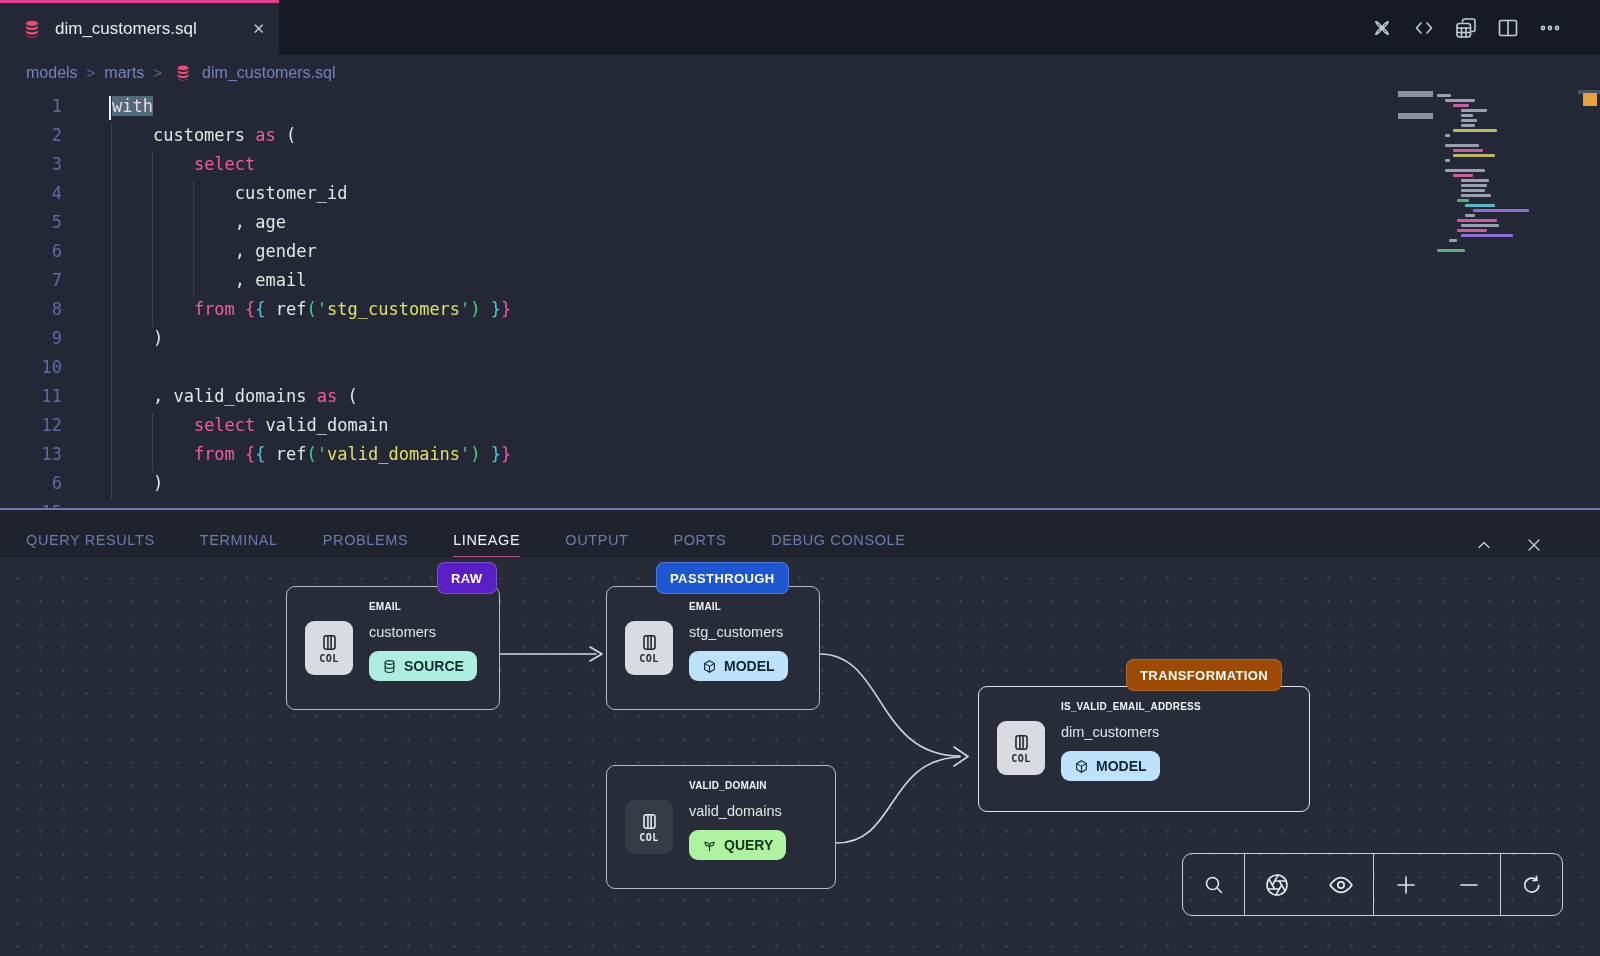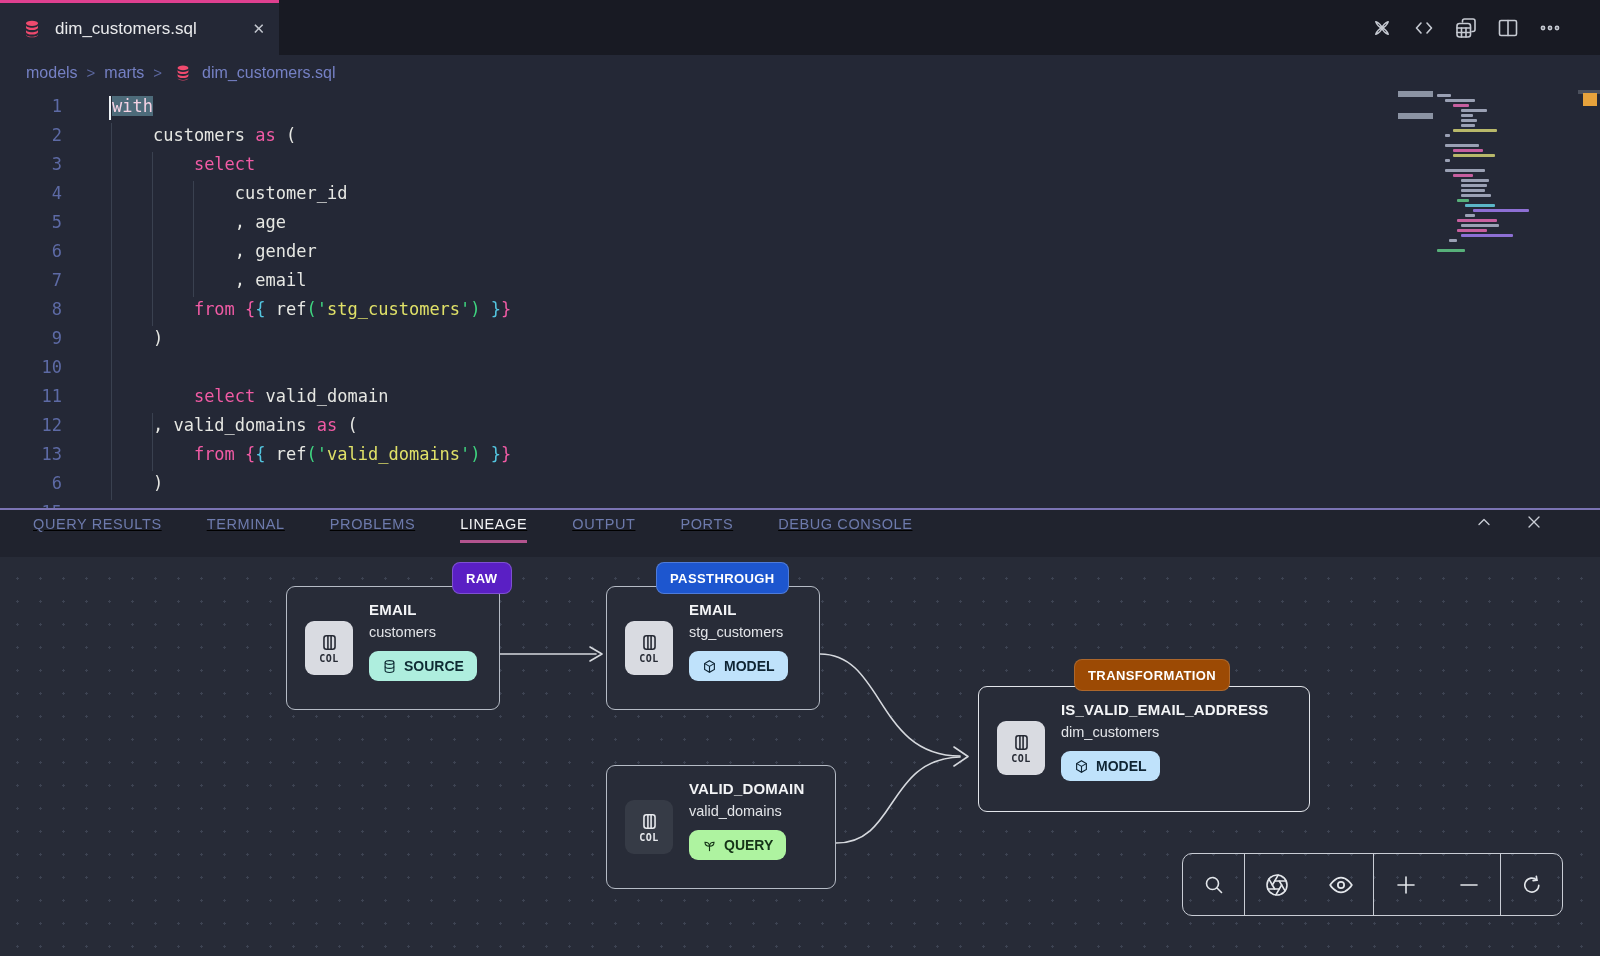--- a/index.html
+++ b/index.html
@@ -35,22 +35,22 @@
   .iguide{position:absolute;width:1px;background:#3a4150;}
   
   .minimap{position:absolute;top:0;right:0;width:202px;height:100%;}
   .mm-selbar{position:absolute;left:0;width:35px;height:6px;background:#8b93a3;}
   .mm-row{position:absolute;height:3.2px;border-radius:1px;}
   .mm-scrollbar-top{position:absolute;right:0;top:0;width:22px;height:4px;background:#4a4f5c;}
   .mm-marker{position:absolute;right:3px;top:3px;width:14px;height:13px;background:#e6a23c;}
 
   
   .panel-border{height:2px;background:#7b74b4;}
-  .panel-header{position:relative;height:47px;background:#20232e;display:flex;align-items:flex-start;
-    padding-left:33px;gap:45px;text-decoration:underline;}
+  .panel-header{position:relative;height:47px;background:#20232e;display:flex;align-items:flex-end;
+    padding-left:26px;gap:45px;}
   .ptab{font-size:14.5px;letter-spacing:.6px;color:#6d7aac;padding:6px 0 9px 0;position:relative;cursor:pointer;}
   .ptab.active{color:#f2f3f5;}
   .ptab.active::after{content:"";position:absolute;left:0;right:0;bottom:-2px;height:3px;background:#b3548f;}
   .panel-actions{margin-left:auto;display:flex;gap:26px;padding-right:54px;}
   .panel-actions .tb-icon svg{stroke:#c9cdd5;}
 
   
   .canvas{position:relative;height:399px;background-color:#272b37;
     background-image:radial-gradient(#3d4352 1.3px,transparent 1.4px);background-size:23px 23px;
     background-position:6px 10px;overflow:hidden;}
@@ -59,21 +59,21 @@
 
   .node{position:absolute;background:#282c38;border:1.3px solid #b6bcc6;border-radius:9px;box-sizing:border-box;}
   .node.bright{border-color:#e2e5ea;border-width:1.5px;}
   .tile{position:absolute;left:18px;top:34px;width:48px;height:54px;border-radius:9px;background:#d9dbe1;
     display:flex;flex-direction:column;align-items:center;justify-content:center;gap:1px;color:#262a34;}
   .tile svg{stroke:#262a34;fill:none;stroke-width:2;}
   .tile .tile-label{font-size:10px;font-weight:700;letter-spacing:.5px;
     font-family:"DejaVu Sans Mono",monospace;}
   .tile.dark{background:rgba(233,236,242,.08);color:#e8eaee;}
   .tile.dark svg{stroke:#e8eaee;}
-  .node-title{position:absolute;left:82px;top:14px;font-size:15px;font-weight:600;color:#f3f4f6;letter-spacing:.2px;}
+  .node-title{position:absolute;left:82px;top:14px;font-size:10px;font-weight:600;color:#f3f4f6;letter-spacing:.2px;}
   .node-sub{position:absolute;left:82px;top:37px;font-size:14.5px;color:#e2e4e8;}
   .pill{position:absolute;left:82px;top:64px;height:30px;display:inline-flex;align-items:center;gap:7px;
     padding:0 13px;border-radius:9px;font-size:14px;font-weight:600;box-sizing:border-box;}
   .pill svg{fill:none;stroke-width:1.8;}
   .pill.source{background:#aeeede;color:#0e2b33;} .pill.source svg{stroke:#0e2b33;}
   .pill.model{background:#bfe2fb;color:#0e2433;} .pill.model svg{stroke:#0e2433;}
   .pill.seed{background:#aef3a0;color:#153317;} .pill.seed svg{stroke:#153317;}
 
   .badge{position:absolute;height:32px;display:inline-flex;align-items:center;padding:0 13px;border-radius:8px;
     color:#fff;font-size:13px;font-weight:700;letter-spacing:.4px;border:1px solid rgba(255,255,255,.22);
@@ -196,22 +196,22 @@
     <div class="cl"><span class="tk-k tk-sel">with</span></div>
         <div class="cl"><span class="tk-t">    customers </span><span class="tk-k">as</span><span class="tk-t"> (</span></div>
         <div class="cl"><span class="tk-t">        </span><span class="tk-k">select</span></div>
         <div class="cl"><span class="tk-t">            customer_id</span></div>
         <div class="cl"><span class="tk-t">            , age</span></div>
         <div class="cl"><span class="tk-t">            , gender</span></div>
         <div class="cl"><span class="tk-t">            , email</span></div>
         <div class="cl"><span class="tk-t">        </span><span class="tk-k">from</span><span class="tk-t"> </span><span class="tk-bo">{</span><span class="tk-bi">{</span><span class="tk-t"> ref</span><span class="tk-g">('</span><span class="tk-s">stg_customers</span><span class="tk-g">')</span><span class="tk-t"> </span><span class="tk-bi">}</span><span class="tk-bo">}</span></div>
         <div class="cl"><span class="tk-t">    )</span></div>
         <div class="cl"></div>
+        <div class="cl"><span class="tk-t">    , valid_domains </span><span class="tk-k">as</span><span class="tk-t"> (</span></div>
         <div class="cl"><span class="tk-t">        </span><span class="tk-k">select</span><span class="tk-t"> valid_domain</span></div>
-        <div class="cl"><span class="tk-t">    , valid_domains </span><span class="tk-k">as</span><span class="tk-t"> (</span></div>
         <div class="cl"><span class="tk-t">        </span><span class="tk-k">from</span><span class="tk-t"> </span><span class="tk-bo">{</span><span class="tk-bi">{</span><span class="tk-t"> ref</span><span class="tk-g">('</span><span class="tk-s">valid_domains</span><span class="tk-g">')</span><span class="tk-t"> </span><span class="tk-bi">}</span><span class="tk-bo">}</span></div>
         <div class="cl"><span class="tk-t">    )</span></div>
         <div class="cl"></div>
       </div>
     <div class="minimap" id="minimap">
       <div class="mm-selbar" style="top:1px"></div>
       <div class="mm-selbar" style="top:23px"></div>
       <div class="mm-scrollbar-top"></div>
       <div class="mm-marker"></div>
     <div class="mm-row" style="left: 39px; top: 4px; width: 14px; background: rgb(154, 160, 180);"></div>
@@ -272,23 +272,23 @@
 
   <div class="canvas">
     <svg class="edges">
       <path d="M500 97 L596 97"></path>
       <path d="M590 90 L602 97 L590 104"></path>
       <path d="M820 97 C884 97 876 199 960 199"></path>
       <path d="M836 286 C898 286 886 202 960 200"></path>
       <path d="M954 190 L968 199.5 L954 209"></path>
     </svg>
 
-    <div class="badge raw" style="left:452px;top:5px">RAW</div>
+    <div class="badge raw" style="left:437px;top:5px">RAW</div>
     <div class="badge passthrough" style="left:656px;top:5px">PASSTHROUGH</div>
-    <div class="badge transformation" style="left:1074px;top:102px">TRANSFORMATION</div>
+    <div class="badge transformation" style="left:1126px;top:102px">TRANSFORMATION</div>
 
     <div class="node" style="left:286px;top:29px;width:214px;height:124px">
       <div class="tile">
         <svg width="19" height="19" viewBox="0 0 24 24">
             <rect x="5" y="3.5" width="14" height="17" rx="3"></rect>
             <line x1="10" y1="3.5" x2="10" y2="20.5"></line>
             <line x1="14" y1="3.5" x2="14" y2="20.5"></line>
           </svg>
         <span class="tile-label">COL</span>
       </div>

